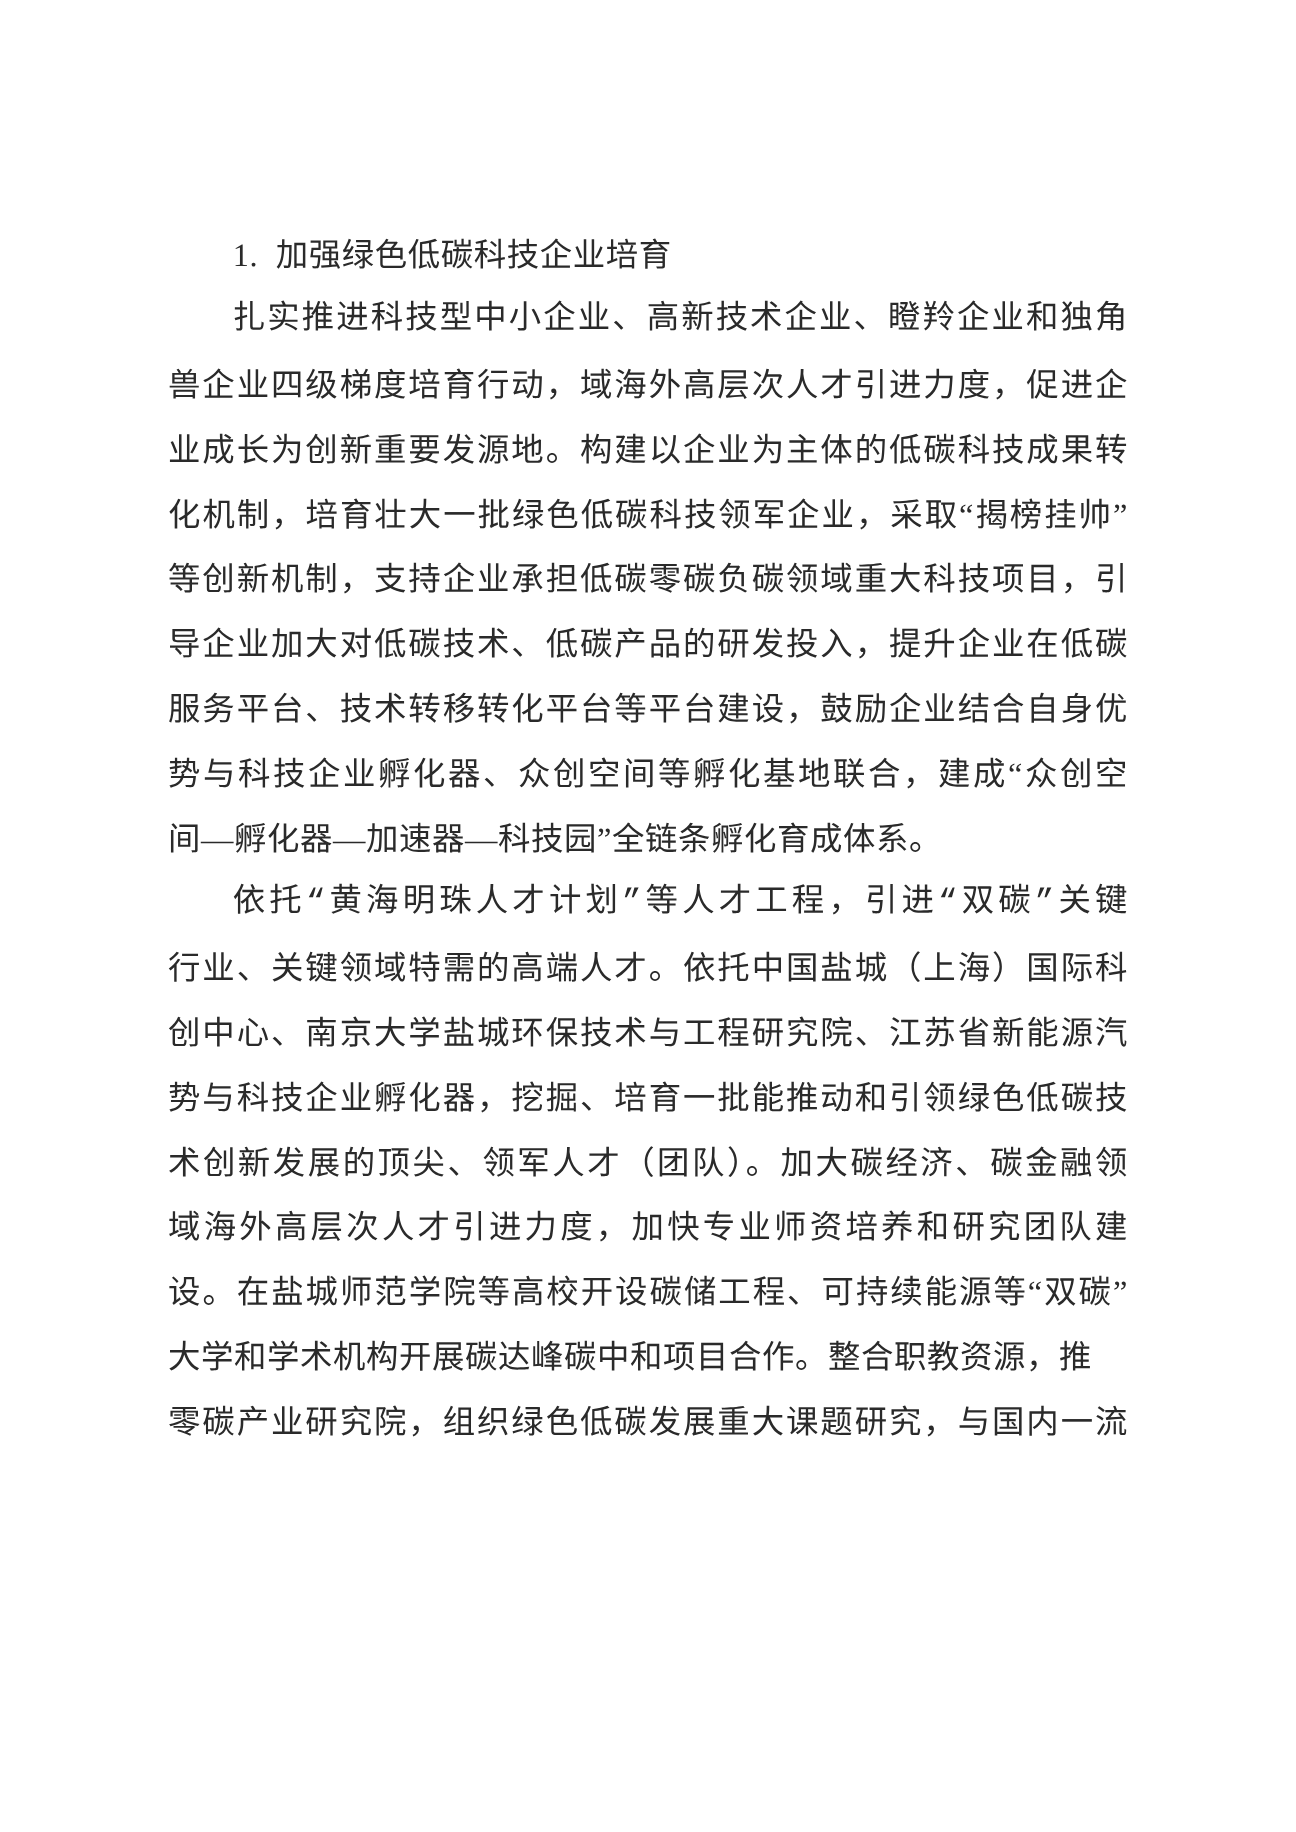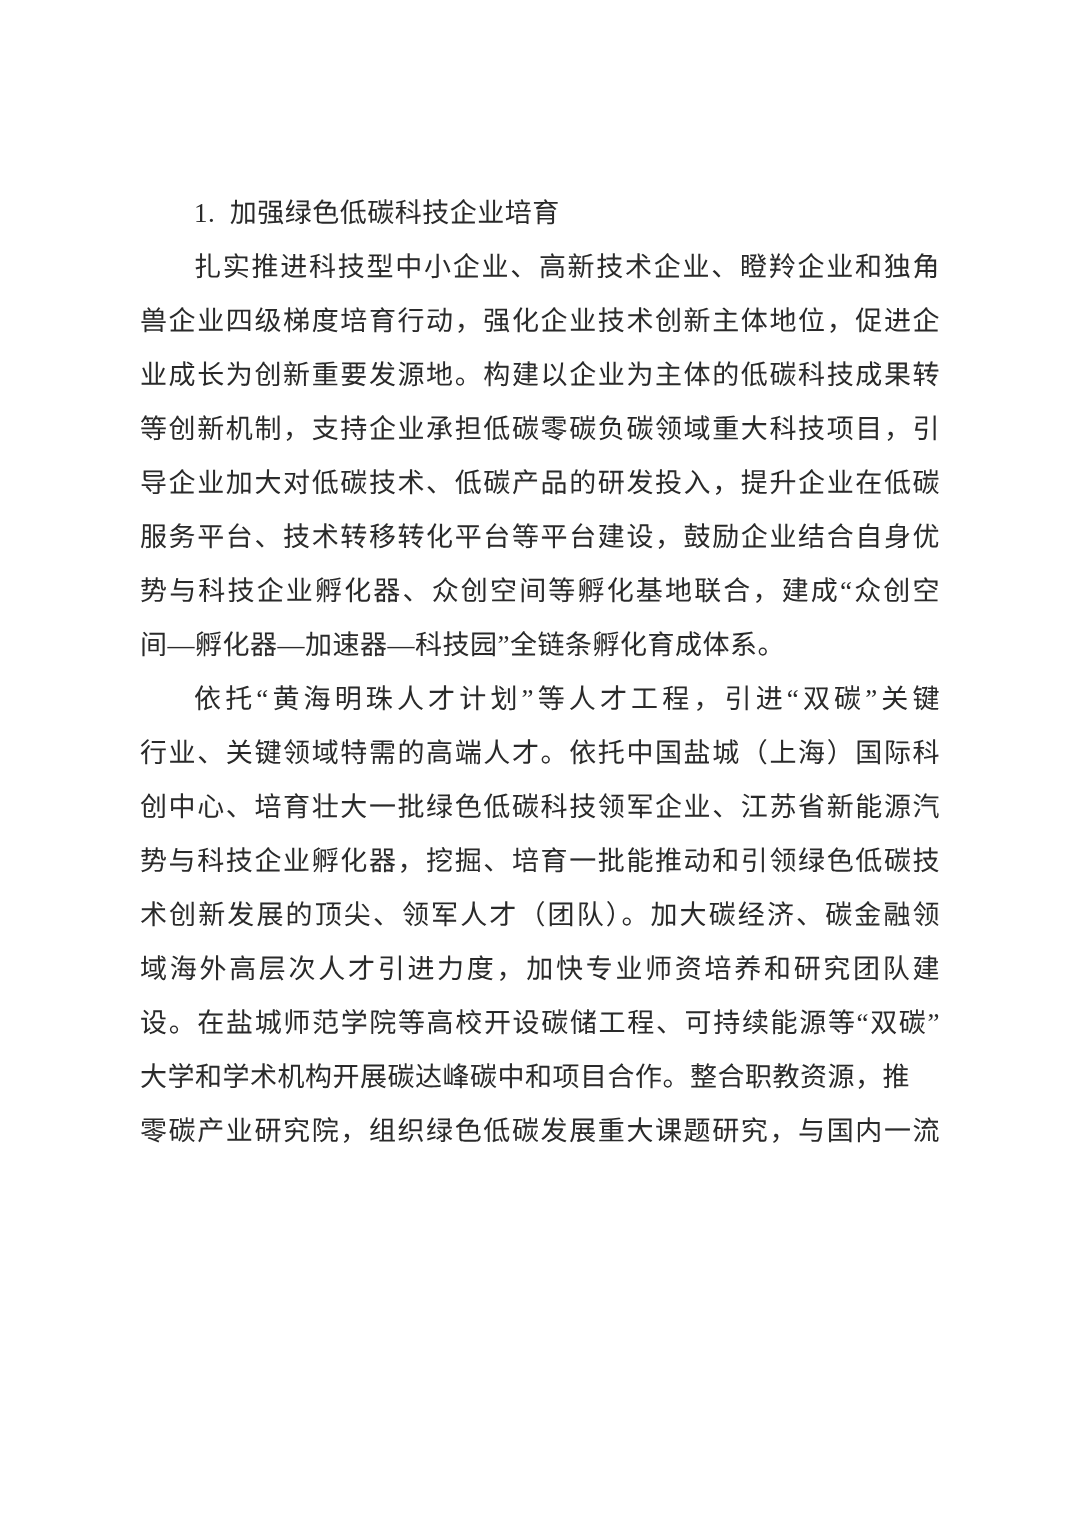--- a/index.html
+++ b/index.html
@@ -35,20 +35,21 @@
     line-height: 54px;
     margin: 0;
     padding: 0;
     text-align: justify;
     text-align-last: justify;
     text-justify: inter-ideograph;
     letter-spacing: 0.5px;
   }
   .line.first {
     text-indent: 2em;
+    font-family: Liberation Mono, monospace;
   }
   .line.last {
     text-align-last: left;
   }
   .line.heading {
     font-weight: normal;
     font-size: 27px;
     text-align: left;
     text-align-last: left;
     text-indent: 2em;
@@ -57,33 +58,34 @@
 </style>
 </head>
 <body>
 
 <div class="page">
   <main class="content">
 
     <section>
       <h2 class="line heading">1.  加强绿色低碳科技企业培育</h2>
       <p class="line first">扎实推进科技型中小企业、高新技术企业、瞪羚企业和独角</p>
-      <p class="line">兽企业四级梯度培育行动，强化企业技术创新主体地位，促进企</p>
+      <p class="line">兽企业四级梯度培育行动，域海外高层次人才引进力度，促进企</p>
       <p class="line">业成长为创新重要发源地。构建以企业为主体的低碳科技成果转</p>
+      <p class="line">化机制，培育壮大一批绿色低碳科技领军企业，采取“揭榜挂帅”</p>
       <p class="line">等创新机制，支持企业承担低碳零碳负碳领域重大科技项目，引</p>
       <p class="line">导企业加大对低碳技术、低碳产品的研发投入，提升企业在低碳</p>
       <p class="line">服务平台、技术转移转化平台等平台建设，鼓励企业结合自身优</p>
       <p class="line">势与科技企业孵化器、众创空间等孵化基地联合，建成“众创空</p>
       <p class="line last">间—孵化器—加速器—科技园”全链条孵化育成体系。</p>
     </section>
 
     <section>
       <p class="line first">依托“黄海明珠人才计划”等人才工程，引进“双碳”关键</p>
       <p class="line">行业、关键领域特需的高端人才。依托中国盐城（上海）国际科</p>
-      <p class="line">创中心、培育壮大一批绿色低碳科技领军企业、江苏省新能源汽</p>
+      <p class="line">创中心、南京大学盐城环保技术与工程研究院、江苏省新能源汽</p>
       <p class="line">势与科技企业孵化器，挖掘、培育一批能推动和引领绿色低碳技</p>
       <p class="line">术创新发展的顶尖、领军人才（团队）。加大碳经济、碳金融领</p>
       <p class="line">域海外高层次人才引进力度，加快专业师资培养和研究团队建</p>
       <p class="line">设。在盐城师范学院等高校开设碳储工程、可持续能源等“双碳”</p>
       <p class="line last">大学和学术机构开展碳达峰碳中和项目合作。整合职教资源，推</p>
       <p class="line">零碳产业研究院，组织绿色低碳发展重大课题研究，与国内一流</p>
     </section>
 
   </main>
 </div>

